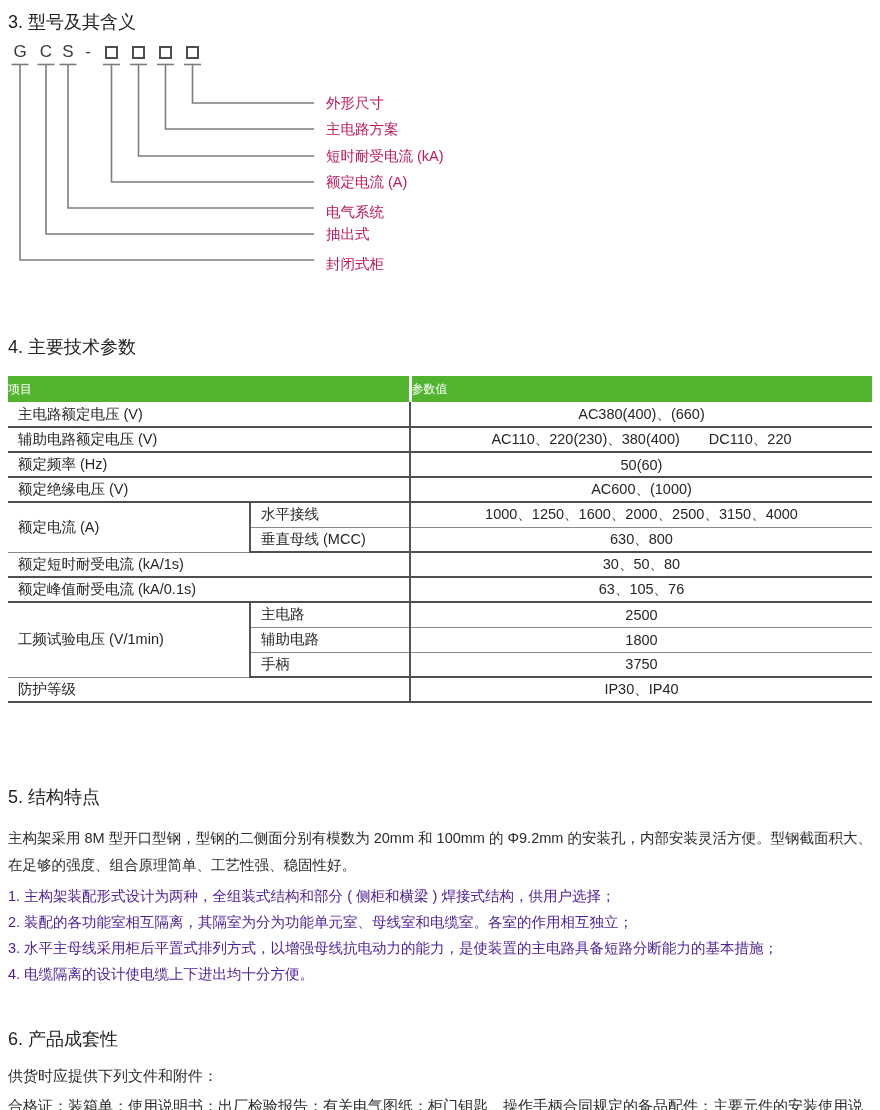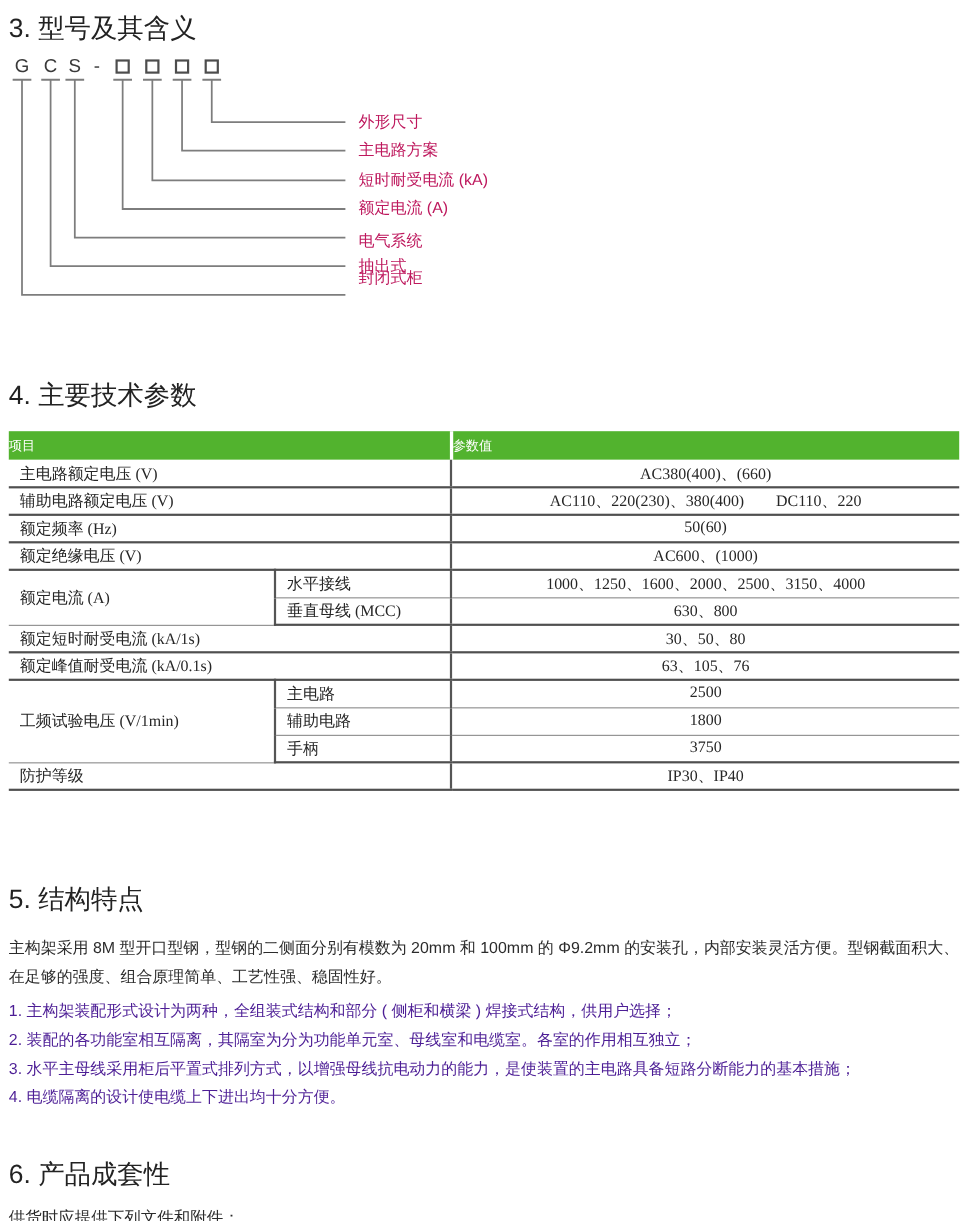--- a/index.html
+++ b/index.html
@@ -6,21 +6,21 @@
   html, body {
     width: 880px; height: 1110px;
     background: #ffffff;
     font-family: "Liberation Sans", "DejaVu Sans", sans-serif;
     color: #2b2b2b;
     overflow: hidden;
   }
   .page { padding: 6px 8px 0 8px; position: relative; }
 
   h2.sec {
-    font-size: 24px;
+    font-size: 18px;
     font-weight: 500;
     color: #222222;
   }
   .s3 { margin: 4px 0 8px 0; }
   .s4 { margin: 48px 0 0 0; }
   .s5 { margin: 82px 0 0 0; }
   .s6 { margin: 40px 0 0 0; }
 
   
   .diagram {
@@ -66,21 +66,20 @@
     height: 26px;
     text-align: left;
   }
   table.params th.item-h { border-right: 3px solid #ffffff; }
   table.params td {
     height: 25px;
     font-size: 14.5px;
     color: #262626;
     vertical-align: middle;
     background: #ffffff;
-    font-family: Liberation Serif, serif;
   }
   td.lbl { text-align: left; padding-left: 10px; }
   td.sublbl { text-align: left; padding-left: 10px; border-left: 2px solid #555555; margin-left: 24px; }
   td.val { text-align: center; border-left: 2px solid #555555; }
   td.grplbl { border-right: 0; }
   tr.major > td { border-bottom: 2px solid #4f4f4f; }
   tr.minor > td { border-bottom: 1px solid #8a8a8a; }
   td.spanbottom { border-bottom: 2px solid #4f4f4f; }
 
   
@@ -143,21 +142,21 @@
     <span class="model-box" style="left:124px"></span>
     <span class="model-box" style="left:151px"></span>
     <span class="model-box" style="left:178px"></span>
 
     <div class="diag-label" style="top:51px">外形尺寸</div>
     <div class="diag-label" style="top:77px">主电路方案</div>
     <div class="diag-label" style="top:104px">短时耐受电流 (kA)</div>
     <div class="diag-label" style="top:130px">额定电流 (A)</div>
     <div class="diag-label" style="top:160px">电气系统</div>
     <div class="diag-label" style="top:182px">抽出式</div>
-    <div class="diag-label" style="top:193px">封闭式柜</div>
+    <div class="diag-label" style="top:212px">封闭式柜</div>
   </div>
 
   <h2 class="sec s4">4. 主要技术参数</h2>
 
   <div class="tbl-wrap">
     <table class="params">
       <colgroup>
           <col class="c1">
           <col class="c2">
           <col class="c3">

